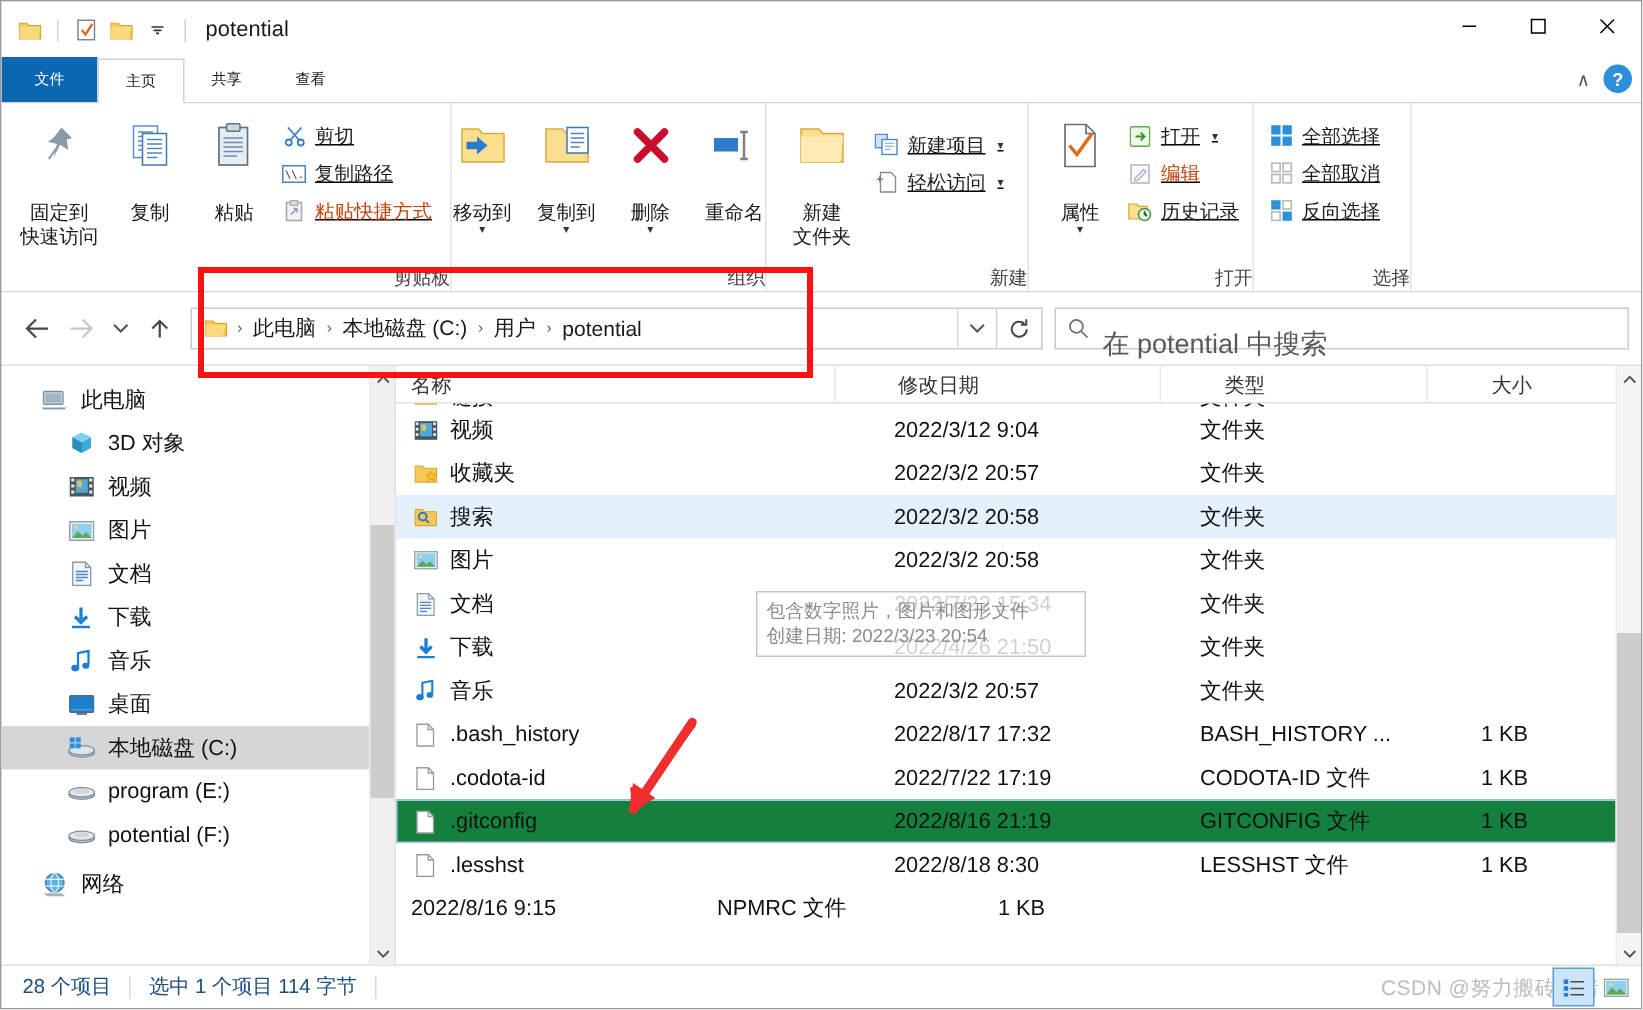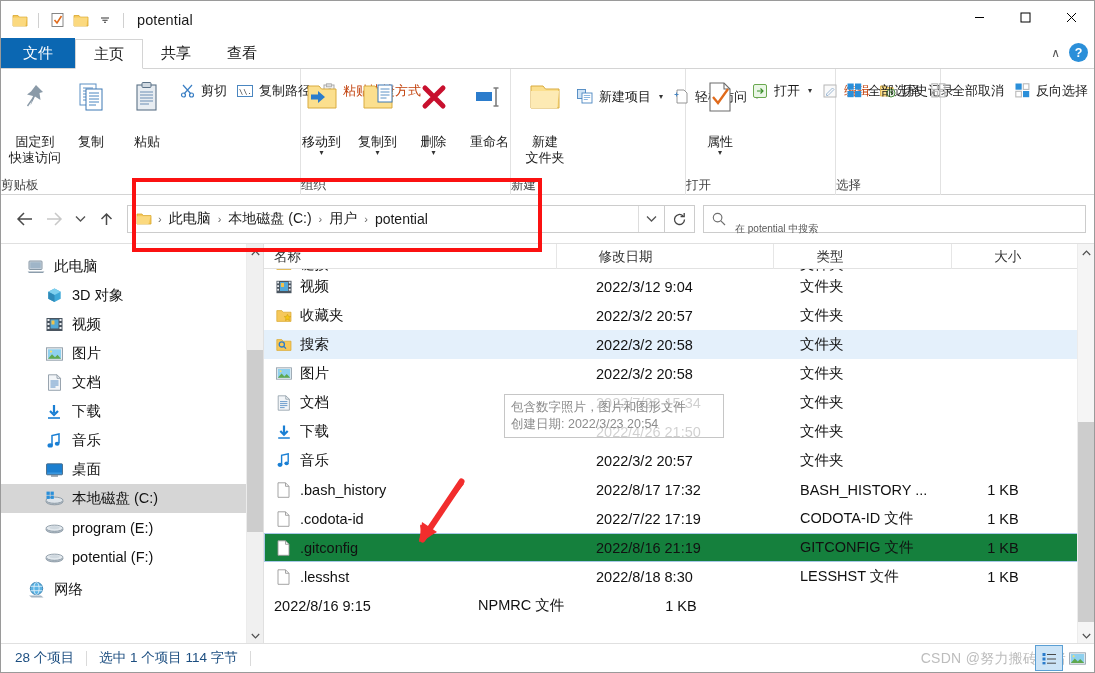--- a/index.html
+++ b/index.html
@@ -50,21 +50,21 @@
   .tabstrip {
     position: absolute; left: 0; top: 38px;
     width: 1093px; height: 30px;
     background: #ffffff;
     display: flex; align-items: flex-end;
     border-bottom: 1px solid #d4d4d4;
   }
   .tab {
     height: 30px; padding: 0 18px;
     display: flex; align-items: center;
-    font-size: 15px; color: #1a1a1a;
+    font-size: 10px; color: #1a1a1a;
   }
   .tab.file {
     background: #0b67b2; color: #fff;
     padding: 0 22px; height: 30px;
   }
   .tab.active {
     background: #fff;
     border: 1px solid #d4d4d4; border-bottom: 1px solid #fff;
     margin-bottom: -1px;
     position: relative; z-index: 3;
@@ -91,33 +91,33 @@
   }
   .rgroup {
     height: 126px;
     display: flex; flex-direction: column;
     border-right: 1px solid #e2e2e2;
     position: relative;
   }
   .rgroup-body { flex: 1; display: flex; align-items: flex-start; padding: 5px 6px 0 6px; }
   .rgroup-label {
     height: 19px; line-height: 19px;
-    text-align: left; font-size: 12.5px; color: #444;
+    text-align: right; font-size: 12.5px; color: #444;
   }
   .bigbtn {
     width: 68px; min-width: 56px;
     display: flex; flex-direction: column; align-items: center;
     padding: 3px 2px; cursor: default;
   }
   .bigbtn .bi { height: 40px; display: flex; align-items: center; justify-content: center; }
   .bigbtn .bl {
     font-size: 13px; color: #1a1a1a; text-align: center;
     line-height: 16px; margin-top: 17px;
   }
-  .smallcol { display: flex; flex-direction: row; padding-top: 4px; }
+  .smallcol { display: flex; flex-direction: column; padding-top: 4px; text-decoration: underline; }
   .smallbtn {
     height: 25px; display: flex; align-items: center; gap: 5px;
     padding: 0 6px 0 3px;
     font-size: 13px; color: #1a1a1a;
     white-space: nowrap;
   }
   .smallbtn.dim { color: #c2410c; }
   .smallbtn .si { width: 18px; display: flex; align-items: center; justify-content: center; }
   .caret { font-size: 8px; color: #333; margin-left: 3px; }
   .caret-dn { font-size: 8px; color: #333; line-height: 6px; }
@@ -158,21 +158,21 @@
     width: 30px; height: 28px;
     border: 1px solid #ccc; border-left: none;
     display: flex; align-items: center; justify-content: center;
     font-size: 15px; color: #333; background: #fff;
   }
   .searchbox {
     flex: 1; height: 28px; margin-left: 8px;
     border: 1px solid #ccc; background: #fff;
     display: flex; align-items: center; padding: 0 8px; gap: 9px;
   }
-  .search-ph { font-size: 10px; color: #5a5a5a; margin-top: 20px; }
+  .search-ph { font-size: 18px; color: #5a5a5a; margin-top: 20px; }
 
   
   .content {
     position: absolute; left: 0; top: 242px;
     width: 1093px; height: 400px;
     display: flex;
     border-top: 1px solid #e0e0e0;
   }
 
   

